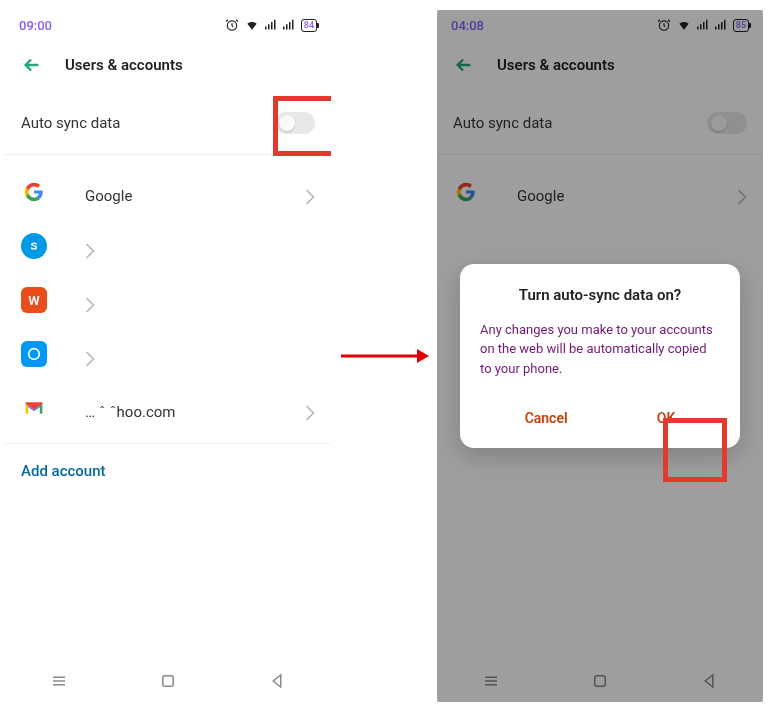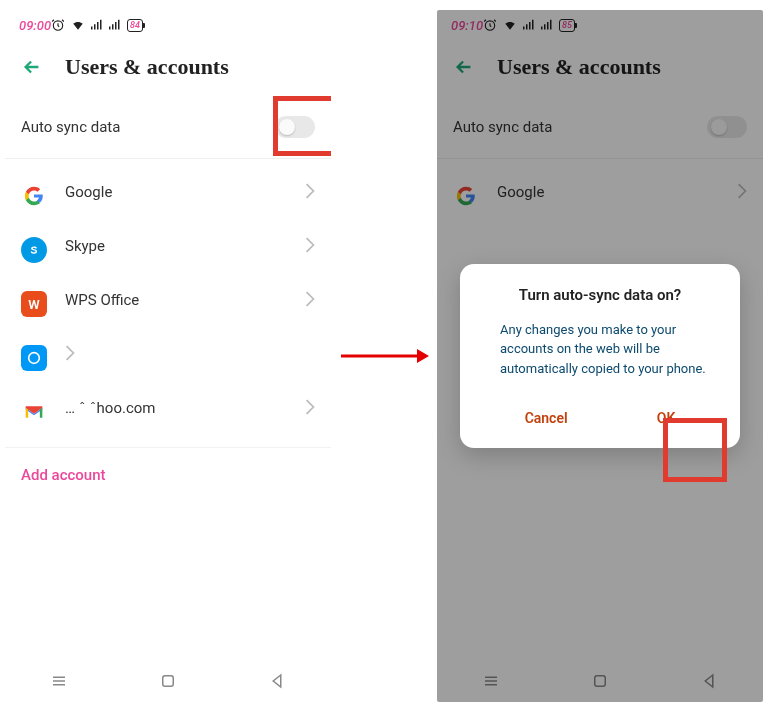--- a/index.html
+++ b/index.html
@@ -33,26 +33,26 @@
       pointer-events: none;
     }
     .phone-content {
       width: 100%;
       height: 100%;
       background: #fff;
     }
     .status-bar {
       height: 30px;
       display: flex;
+      justify-content: space-between;
       align-items: center;
       padding: 0 14px;
       font-size: 13px;
       font-weight: 500;
-      color: #ec4899;
-      font-style: italic;
+      color: #8b5cf6;
     }
     .status-icons {
       display: flex;
       align-items: center;
       gap: 6px;
     }
     .status-icons svg { display: block; }
     .battery {
       display: inline-flex;
       align-items: center;
@@ -77,24 +77,23 @@
     .header {
       display: flex;
       align-items: center;
       padding: 14px 16px 22px 16px;
     }
     .back-arrow {
       color: #20a878;
       margin-right: 22px;
     }
     .header-title {
-      font-size: 22px;
+      font-size: 15px;
       font-weight: 600;
       color: #222;
-      font-family: Liberation Serif, serif;
     }
     .row {
       display: flex;
       align-items: center;
       padding: 14px 16px;
       justify-content: space-between;
     }
     .row-sync {
       border-bottom: 1px solid #eee;
       padding-bottom: 20px;
@@ -118,22 +117,23 @@
       height: 16px;
       background: #fafafa;
       border-radius: 50%;
       position: absolute;
       top: 3px;
       left: 4px;
       box-shadow: 0 1px 2px rgba(0,0,0,0.2);
     }
     .account-row {
       display: flex;
-      align-items: flex-start;
+      align-items: flex-end;
       padding: 14px 16px;
+      gap: 20px;
     }
     .account-icon {
       width: 26px;
       height: 26px;
       margin-right: 18px;
       border-radius: 6px;
       display: flex;
       align-items: center;
       justify-content: center;
       font-size: 15px;
@@ -148,21 +148,21 @@
     .account-label {
       flex: 1;
       font-size: 15px;
       color: #333;
     }
     .chevron {
       color: #bbb;
     }
     .add-account {
       padding: 18px 16px;
-      color: #ec4899;
+      color: #0369a1;
       font-size: 15px;
       font-weight: 500;
       border-top: 1px solid #f2f2f2;
       margin-top: 8px;
     }
     .nav-bar {
       position: absolute;
       bottom: 0;
       left: 0;
       right: 0;
@@ -191,23 +191,22 @@
     }
     .dialog-title {
       text-align: center;
       font-size: 15px;
       font-weight: 600;
       color: #222;
       margin-bottom: 16px;
     }
     .dialog-body {
       font-size: 13px;
-      color: #0c4a6e;
+      color: #701a75;
       line-height: 1.5;
-      margin-left: 20px;
     }
     .dialog-body p { margin-bottom: 14px; }
     .dialog-actions {
       display: flex;
       justify-content: space-around;
       padding-top: 8px;
     }
     .dialog-btn {
       color: #c2410c;
       font-size: 14px;
@@ -288,31 +287,29 @@
             <path d="M1 1l6 6-6 6"></path>
           </svg>
       </div>
 
       <div class="account-row">
         <div class="account-icon icon-skype">
           <svg width="14" height="14" viewBox="0 0 24 24" fill="#fff">
               <path d="M12 6c-3 0-5 1.3-5 3.3 0 2 2 2.6 4.3 3.2 2.8.7 3.2 1.1 3.2 2 0 .8-1 1.5-2.6 1.5-2.8 0-2.9-1.8-4.2-1.8-.7 0-1.2.5-1.2 1.2 0 1.4 1.8 3 5.4 3 3.3 0 5.3-1.6 5.3-3.9 0-2.2-1.8-3-4.6-3.6-2-.5-2.9-.8-2.9-1.7 0-.7.8-1.2 2.2-1.2 2.5 0 2.6 1.5 3.8 1.5.7 0 1.2-.5 1.2-1.1 0-1.4-2.2-2.4-4.9-2.4z"></path>
             </svg>
         </div>
-        <span class="account-label">Skype</span>
         <svg class="chevron" width="10" height="16" viewBox="0 0 8 14" fill="none" stroke="currentColor" stroke-width="1.5">
             <path d="M1 1l6 6-6 6"></path>
           </svg>
       </div>
 
       <div class="account-row">
         <div class="account-icon icon-wps">
             <span style="font-size:13px">W</span>
           </div>
-        <span class="account-label">WPS Office</span>
         <svg class="chevron" width="10" height="16" viewBox="0 0 8 14" fill="none" stroke="currentColor" stroke-width="1.5">
             <path d="M1 1l6 6-6 6"></path>
           </svg>
       </div>
 
       <div class="account-row">
         <div class="account-icon icon-browser">
           <svg width="16" height="16" viewBox="0 0 24 24" fill="none" stroke="#fff" stroke-width="2.5">
               <circle cx="12" cy="12" r="8"></circle>
             </svg>
@@ -361,21 +358,21 @@
   <div class="arrow-between">
     <svg width="90" height="20" viewBox="0 0 90 20">
       <line x1="2" y1="10" x2="78" y2="10" stroke="#e40000" stroke-width="3"></line>
       <polygon points="78,3 90,10 78,17" fill="#e40000"></polygon>
     </svg>
   </div>
 
   <div class="phone phone-right">
     <div class="phone-content">
       <div class="status-bar">
-        <span>09:10</span>
+        <span>04:08</span>
         <div class="status-icons">
           <svg width="14" height="14" viewBox="0 0 24 24" fill="none" stroke="#222" stroke-width="2">
               <circle cx="12" cy="13" r="8"></circle>
               <path d="M12 9v4l2 2M5 3L2 6M22 6l-3-3"></path>
             </svg>
           <svg width="14" height="14" viewBox="0 0 24 24" fill="#222">
               <path d="M12 20l8-10c-4.5-4-11.5-4-16 0l8 10z"></path>
             </svg>
           <svg width="12" height="12" viewBox="0 0 16 16" fill="#222">
               <rect x="0" y="10" width="2" height="4"></rect>

